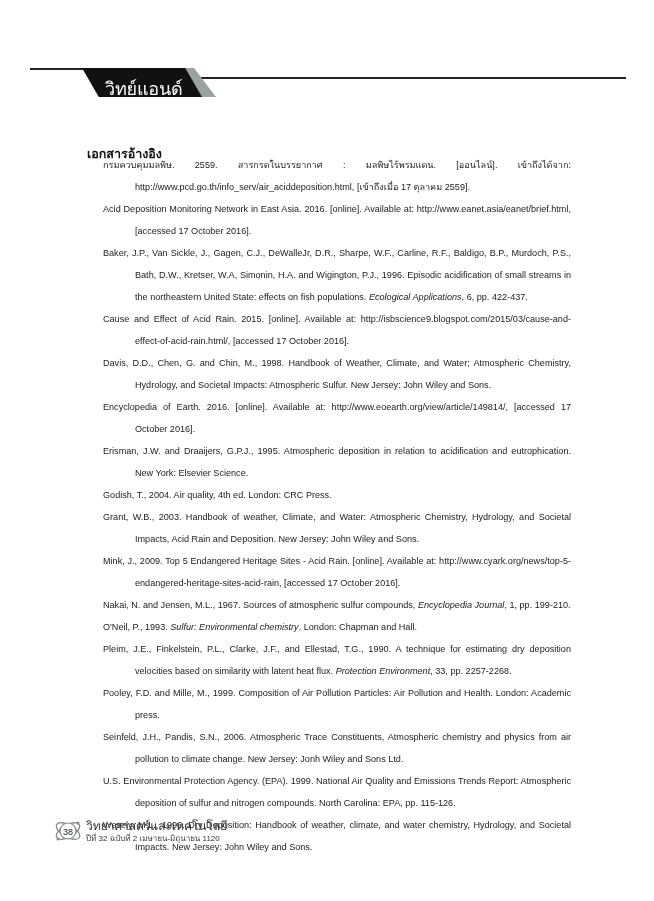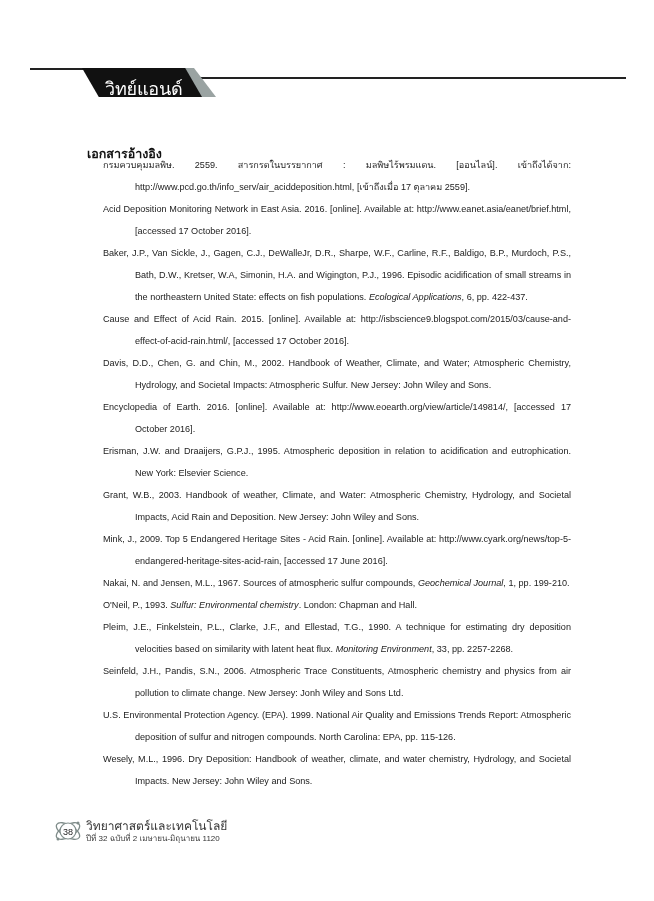--- a/index.html
+++ b/index.html
@@ -31,28 +31,30 @@
 <div class="tab"></div>
 <div class="tab-text">วิทย์แอนด์ฟิลด์</div>
 
 <div class="heading">เอกสารอ้างอิง</div>
 
 <div class="refs" id="refs">
     <div class="ref"><span>กรมควบคุมมลพิษ. 2559. สารกรดในบรรยากาศ : มลพิษไร้พรมแดน. [ออนไลน์]. เข้าถึงได้จาก: http://www.pcd.go.th/info_serv/air_aciddeposition.html, [เข้าถึงเมื่อ 17 ตุลาคม 2559].</span></div>
     <div class="ref"><span>Acid Deposition Monitoring Network in East Asia. 2016. [online]. Available at: http://www.eanet.asia/eanet/brief.html, [accessed 17 October 2016].</span></div>
     <div class="ref"><span>Baker, J.P., Van Sickle, J., Gagen, C.J., DeWalleJr, D.R., Sharpe, W.F., Carline, R.F., Baldigo, B.P., Murdoch, P.S., Bath, D.W., Kretser, W.A, Simonin, H.A. and Wigington, P.J., 1996. Episodic acidification of small streams in the northeastern United State: effects on fish populations. </span><i>Ecological Applications</i><span>, 6, pp. 422-437.</span></div>
     <div class="ref"><span>Cause and Effect of Acid Rain. 2015. [online]. Available at: http://isbscience9.blogspot.com/2015/03/cause-and-effect-of-acid-rain.html/, [accessed 17 October 2016].</span></div>
-    <div class="ref"><span>Davis, D.D., Chen, G. and Chin, M., 2002. Handbook of Weather, Climate, and Water; Atmospheric Chemistry, Hydrology, and Societal Impacts: Atmospheric Sulfur. New Jersey: John Wiley and Sons.</span></div>
+    <div class="ref"><span>Davis, D.D., Chen, G. and Chin, M., 1998. Handbook of Weather, Climate, and Water; Atmospheric Chemistry, Hydrology, and Societal Impacts: Atmospheric Sulfur. New Jersey: John Wiley and Sons.</span></div>
     <div class="ref"><span>Encyclopedia of Earth. 2016. [online]. Available at: http://www.eoearth.org/view/article/149814/, [accessed 17 October 2016].</span></div>
     <div class="ref"><span>Erisman, J.W. and Draaijers, G.P.J., 1995. Atmospheric deposition in relation to acidification and eutrophication. New York: Elsevier Science.</span></div>
+    <div class="ref"><span>Godish, T., 2004. Air quality, 4th ed. London: CRC Press.</span></div>
     <div class="ref"><span>Grant, W.B., 2003. Handbook of weather, Climate, and Water: Atmospheric Chemistry, Hydrology, and Societal Impacts, Acid Rain and Deposition. New Jersey: John Wiley and Sons.</span></div>
-    <div class="ref"><span>Mink, J., 2009. Top 5 Endangered Heritage Sites - Acid Rain. [online]. Available at: http://www.cyark.org/news/top-5-endangered-heritage-sites-acid-rain, [accessed 17 June 2016].</span></div>
-    <div class="ref"><span>Nakai, N. and Jensen, M.L., 1967. Sources of atmospheric sulfur compounds, </span><i>Geochemical Journal</i><span>, 1, pp. 199-210.</span></div>
+    <div class="ref"><span>Mink, J., 2009. Top 5 Endangered Heritage Sites - Acid Rain. [online]. Available at: http://www.cyark.org/news/top-5-endangered-heritage-sites-acid-rain, [accessed 17 October 2016].</span></div>
+    <div class="ref"><span>Nakai, N. and Jensen, M.L., 1967. Sources of atmospheric sulfur compounds, </span><i>Encyclopedia Journal</i><span>, 1, pp. 199-210.</span></div>
     <div class="ref"><span>O'Neil, P., 1993. </span><i>Sulfur: Environmental chemistry</i><span>. London: Chapman and Hall.</span></div>
-    <div class="ref"><span>Pleim, J.E., Finkelstein, P.L., Clarke, J.F., and Ellestad, T.G., 1990. A technique for estimating dry deposition velocities based on similarity with latent heat flux. </span><i>Monitoring Environment</i><span>, 33, pp. 2257-2268.</span></div>
+    <div class="ref"><span>Pleim, J.E., Finkelstein, P.L., Clarke, J.F., and Ellestad, T.G., 1990. A technique for estimating dry deposition velocities based on similarity with latent heat flux. </span><i>Protection Environment</i><span>, 33, pp. 2257-2268.</span></div>
+    <div class="ref"><span>Pooley, F.D. and Mille, M., 1999. Composition of Air Pollution Particles: Air Pollution and Health. London: Academic press.</span></div>
     <div class="ref"><span>Seinfeld, J.H., Pandis, S.N., 2006. Atmospheric Trace Constituents, Atmospheric chemistry and physics from air pollution to climate change. New Jersey: Jonh Wiley and Sons Ltd.</span></div>
     <div class="ref"><span>U.S. Environmental Protection Agency. (EPA). 1999. National Air Quality and Emissions Trends Report: Atmospheric deposition of sulfur and nitrogen compounds. North Carolina: EPA, pp. 115-126.</span></div>
     <div class="ref"><span>Wesely, M.L., 1996. Dry Deposition: Handbook of weather, climate, and water chemistry, Hydrology, and Societal Impacts. New Jersey: John Wiley and Sons.</span></div>
   </div>
 
 <svg class="footer-logo" viewBox="0 0 28 28">
   <ellipse cx="14" cy="14" rx="13" ry="6" fill="none" stroke="#7f8c8a" stroke-width="1.3" transform="rotate(30 14 14)"></ellipse>
   <ellipse cx="14" cy="14" rx="13" ry="6" fill="none" stroke="#7f8c8a" stroke-width="1.3" transform="rotate(-30 14 14)"></ellipse>
   <circle cx="14" cy="14" r="8" fill="#fff" stroke="#7f8c8a" stroke-width="1.2"></circle>
   <circle cx="4" cy="22" r="1.5" fill="#7f8c8a"></circle>

